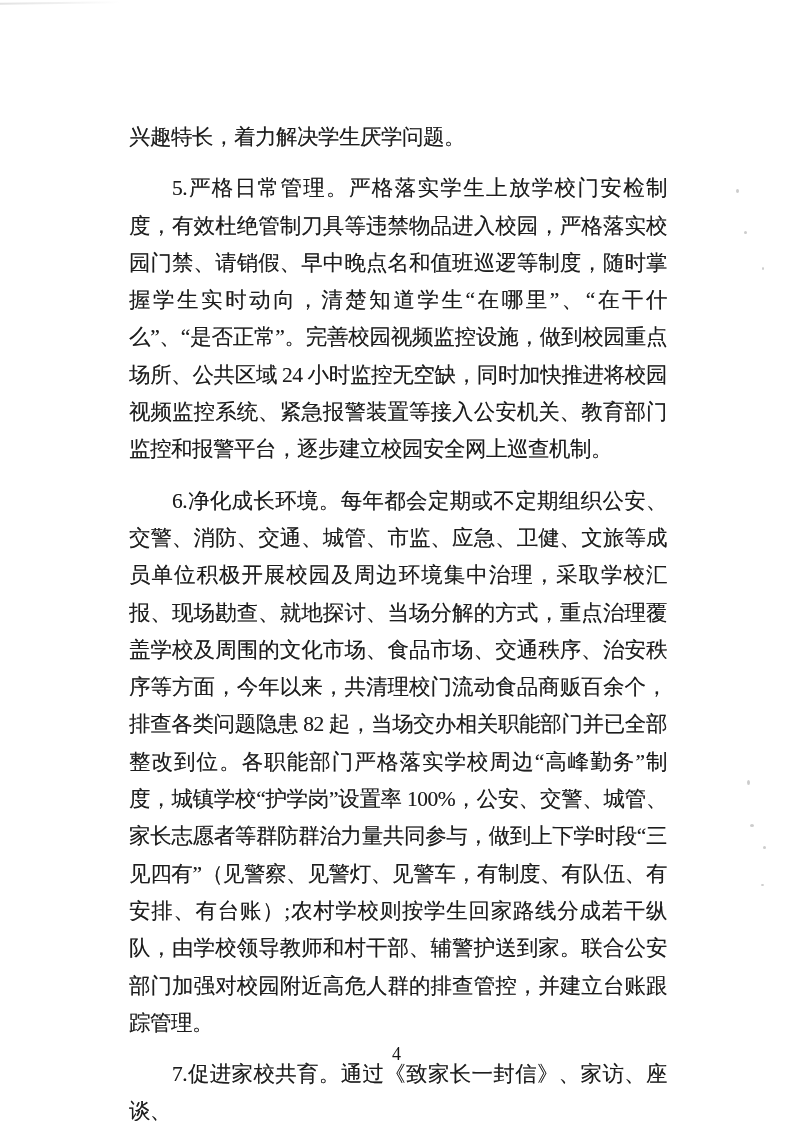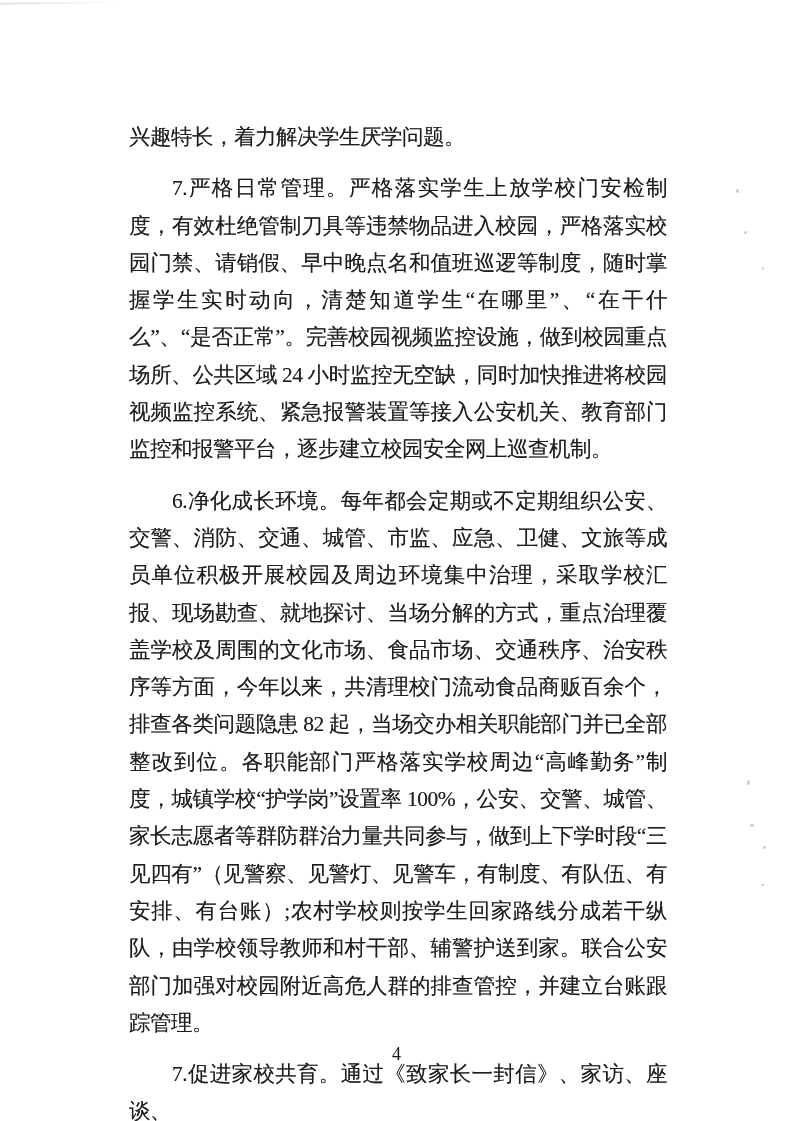--- a/index.html
+++ b/index.html
@@ -64,21 +64,21 @@
 </style>
 </head>
 <body>
 
 <div class="page">
 
   <div class="scan-streak"></div>
 
   <div class="content">
     <p>兴趣特长，着力解决学生厌学问题。</p>
-    <p class="indent">7.严格日常管理。严格落实学生上放学校门安检制度，有效杜绝管制刀具等违禁物品进入校园，严格落实校园门禁、请销假、早中晚点名和值班巡逻等制度，随时掌握学生实时动向，清楚知道学生“在哪里”、“在干什么”、“是否正常”。完善校园视频监控设施，做到校园重点场所、公共区域 24 小时监控无空缺，同时加快推进将校园视频监控系统、紧急报警装置等接入公安机关、教育部门监控和报警平台，逐步建立校园安全网上巡查机制。</p>
+    <p class="indent">5.严格日常管理。严格落实学生上放学校门安检制度，有效杜绝管制刀具等违禁物品进入校园，严格落实校园门禁、请销假、早中晚点名和值班巡逻等制度，随时掌握学生实时动向，清楚知道学生“在哪里”、“在干什么”、“是否正常”。完善校园视频监控设施，做到校园重点场所、公共区域 24 小时监控无空缺，同时加快推进将校园视频监控系统、紧急报警装置等接入公安机关、教育部门监控和报警平台，逐步建立校园安全网上巡查机制。</p>
     <p class="indent">6.净化成长环境。每年都会定期或不定期组织公安、交警、消防、交通、城管、市监、应急、卫健、文旅等成员单位积极开展校园及周边环境集中治理，采取学校汇报、现场勘查、就地探讨、当场分解的方式，重点治理覆盖学校及周围的文化市场、食品市场、交通秩序、治安秩序等方面，今年以来，共清理校门流动食品商贩百余个，排查各类问题隐患 82 起，当场交办相关职能部门并已全部整改到位。各职能部门严格落实学校周边“高峰勤务”制度，城镇学校“护学岗”设置率 100%，公安、交警、城管、家长志愿者等群防群治力量共同参与，做到上下学时段“三见四有”（见警察、见警灯、见警车，有制度、有队伍、有安排、有台账）;农村学校则按学生回家路线分成若干纵队，由学校领导教师和村干部、辅警护送到家。联合公安部门加强对校园附近高危人群的排查管控，并建立台账跟踪管理。</p>
     <p class="indent">7.促进家校共育。通过《致家长一封信》、家访、座谈、</p>
   </div>
 
   <div class="page-num">4</div>
 
   <div class="scan-speck" style="left:736px; top:189px; width:3px; height:4px;"></div>
   <div class="scan-speck" style="left:744px; top:231px; width:3px; height:3px;"></div>
   <div class="scan-speck" style="left:762px; top:267px; width:2px; height:3px;"></div>
   <div class="scan-speck" style="left:747px; top:780px; width:3px; height:5px;"></div>

